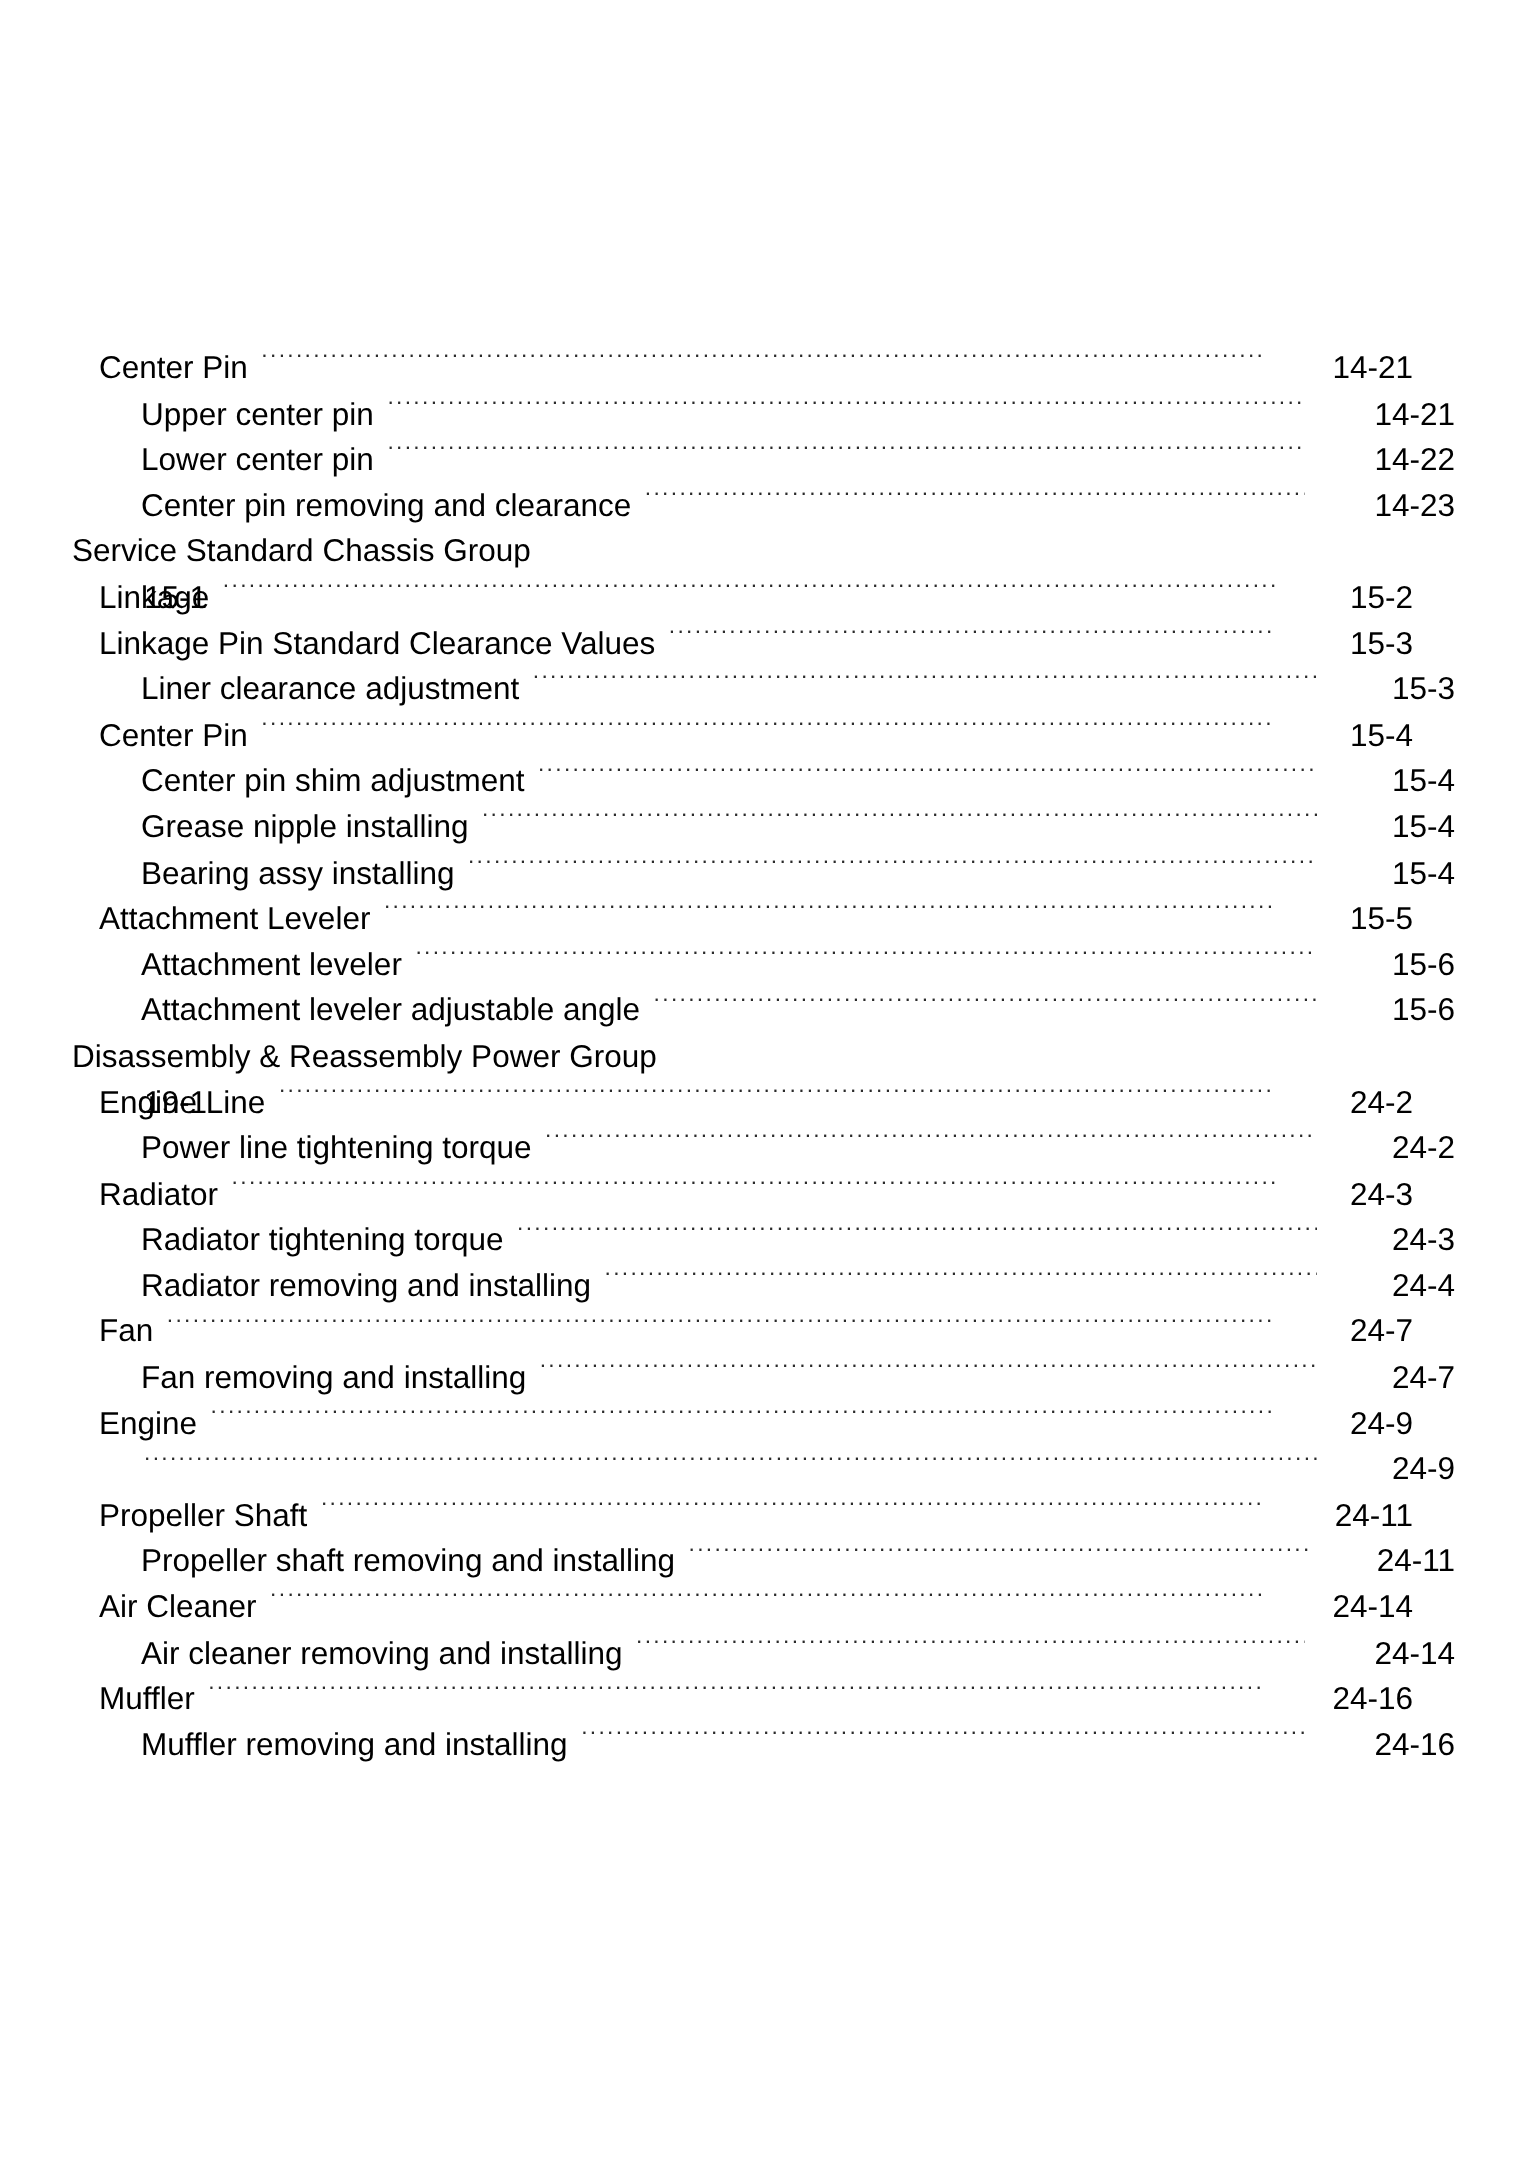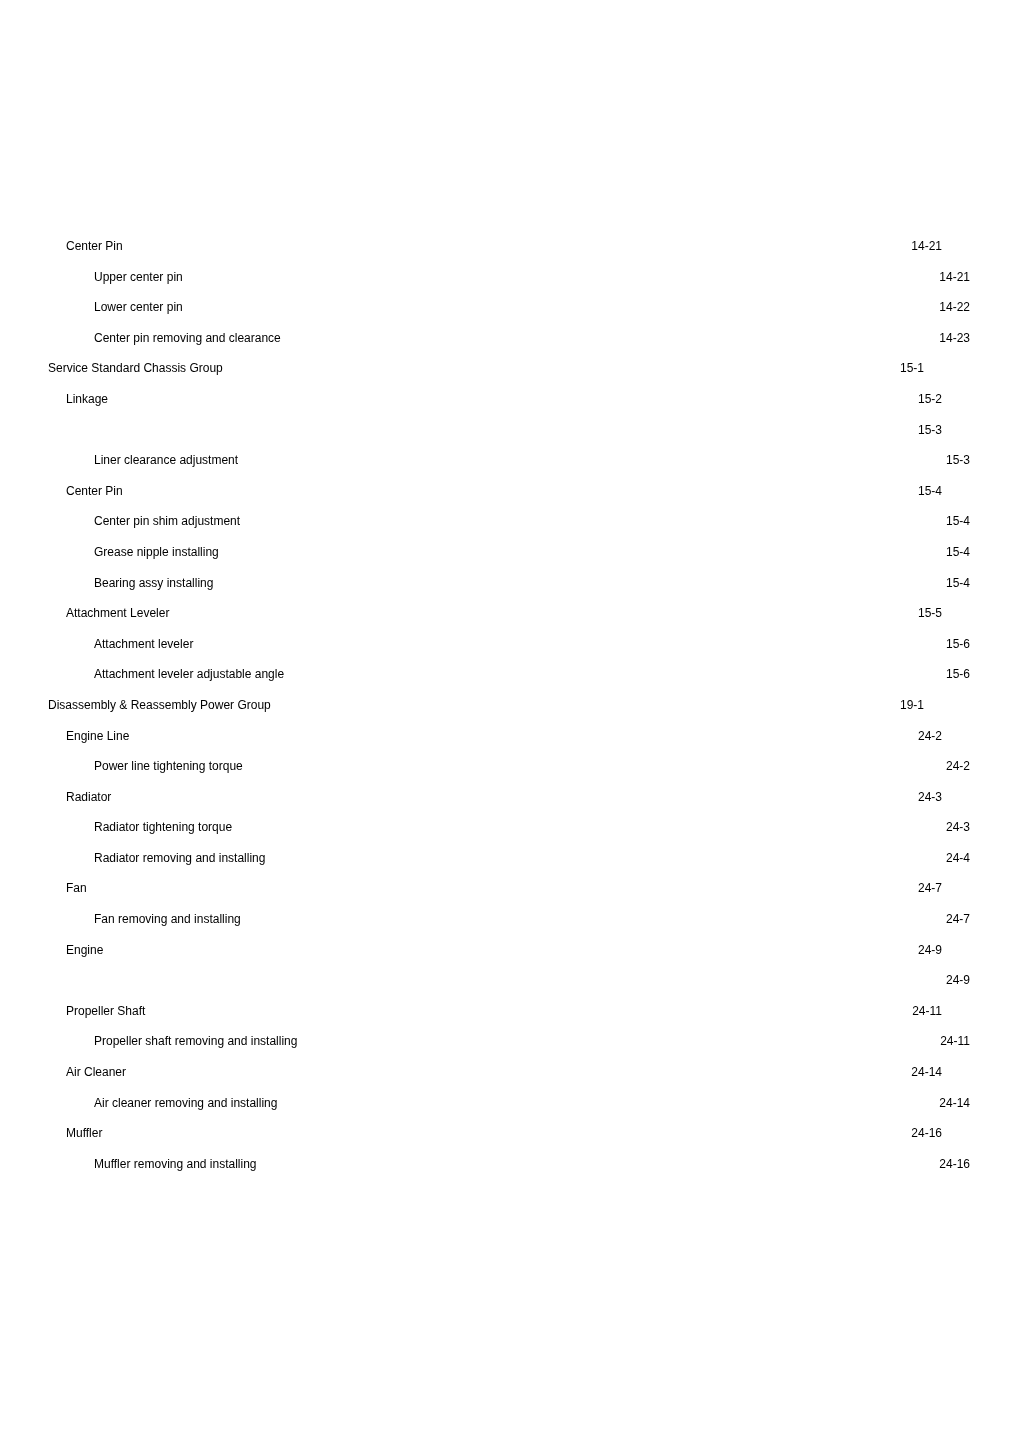--- a/index.html
+++ b/index.html
@@ -30,26 +30,26 @@
     left: 48px;
     top: 231px;
     width: 876px;
   }
 
   .toc-entry {
     display: flex;
     align-items: flex-start;
     width: 100%;
     height: 30.6px;
-    font-size: 12px;
+    font-size: 21px;
     line-height: 30.6px;
     white-space: nowrap;
   }
 
-  .toc-entry.level-0 { padding-left: 0px; }
+  .toc-entry.level-0 { padding-left: 0px; flex-direction: column; }
   .toc-entry.level-1 { padding-left: 18px; }
   .toc-entry.level-2 { padding-left: 46px; }
 
   .entry-title {
     flex: 0 0 auto;
     padding-right: 7px;
   }
 
   .leader {
     flex: 1 1 auto;
@@ -109,20 +109,21 @@
         <span class="entry-title">Service Standard Chassis Group</span>
         <span class="leader"></span>
         <span class="entry-page">15-1</span>
       </div>
       <div class="toc-entry level-1">
         <span class="entry-title">Linkage</span>
         <span class="leader"></span>
         <span class="entry-page">15-2</span>
       </div>
       <div class="toc-entry level-1">
+        <span class="entry-title">Linkage Pin Standard Clearance Values</span>
         <span class="leader"></span>
         <span class="entry-page">15-3</span>
       </div>
       <div class="toc-entry level-2">
         <span class="entry-title">Liner clearance adjustment</span>
         <span class="leader"></span>
         <span class="entry-page">15-3</span>
       </div>
       <div class="toc-entry level-1">
         <span class="entry-title">Center Pin</span>

